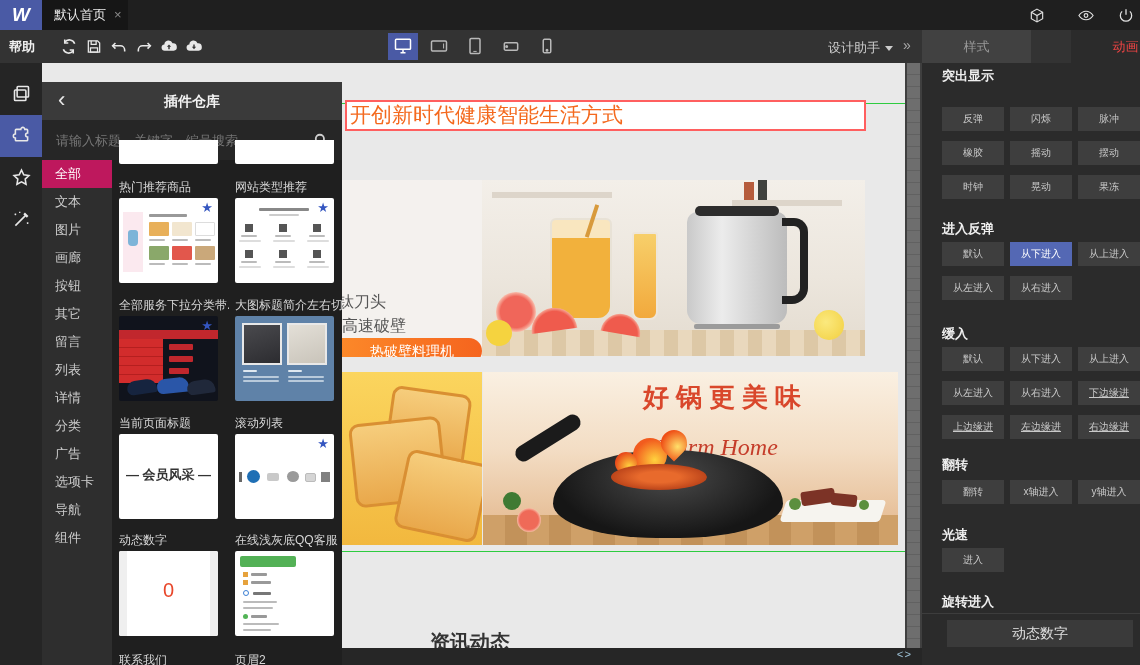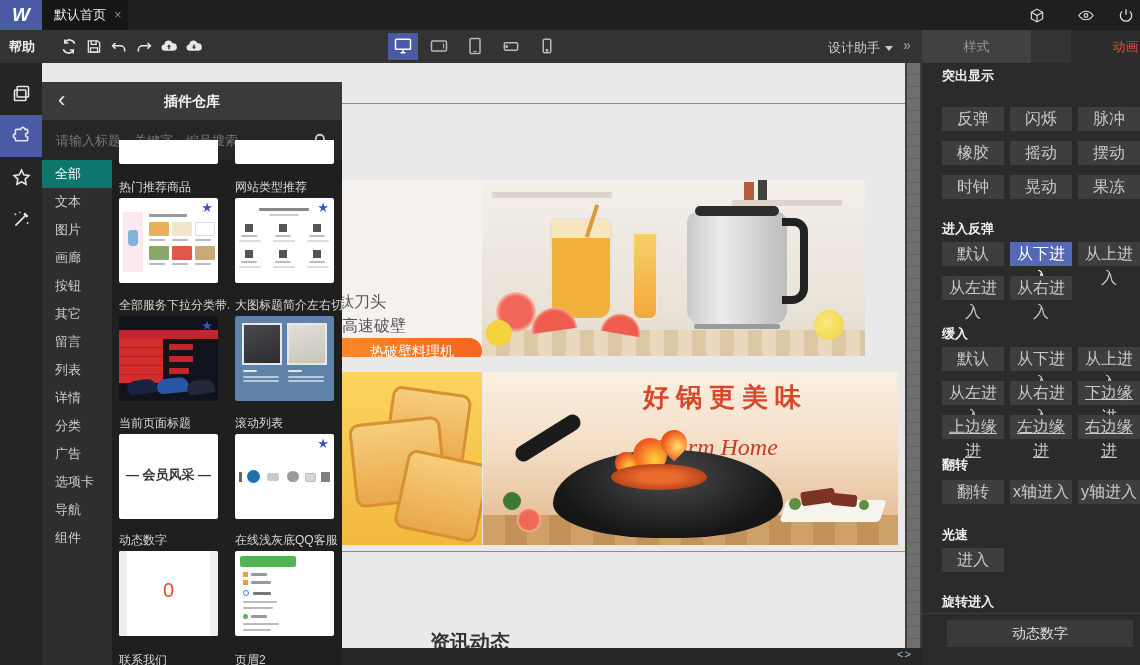--- a/index.html
+++ b/index.html
@@ -110,31 +110,31 @@
   #pp-header { left:0; top:0; width:300px; height:38px; background:#3a3a3a; }
   #pp-back { left:16px; top:5px; color:#e8e8e8; font-size:22px; }
   #pp-title { left:0; top:0; width:300px; text-align:center; line-height:38px; color:#f2f2f2; font-size:14px; font-weight:bold; }
   #pp-search { left:0; top:38px; width:300px; height:40px; background:#262626; }
   #pp-search input { position:absolute; left:0; top:0; width:262px; height:40px; background:transparent; border:none;
     outline:none; color:#cfcfcf; font-size:13px; padding-left:14px; font-family:inherit; }
   #pp-search input::placeholder { color:#767676; }
   #pp-search .mag { position:absolute; right:12px; top:11px; width:18px; height:18px; color:#cfcfcf; }
   #pp-cats { left:0; top:78px; width:70px; height:505px; background:#2e2e2e; }
   .cat { width:70px; height:28px; line-height:28px; padding-left:13px; color:#cccccc; font-size:13px; }
-  .cat.sel { background:#0f766e; color:#ffffff; }
+  .cat.sel { background:#be185d; color:#ffffff; }
   .card { width:99px; height:85px; background:#ffffff; border-radius:2px; overflow:hidden; }
   .card .star { position:absolute; right:5px; top:3px; color:#3456c0; font-size:13px; line-height:13px; }
   .plab { width:110px; color:#d8d8d8; font-size:12px; white-space:nowrap; overflow:hidden; }
   .bar { position:absolute; background:#bbbbbb; height:3px; border-radius:1px; }
   .thumb { position:absolute; width:20px; height:14px; border-radius:1px; }
 
   
   #right-panel { left:922px; top:63px; width:218px; height:602px; background:#2b2b2b; }
   .rp-h { left:20px; color:#efefef; font-size:13px; font-weight:bold; }
-  .rp-btn { width:62px; height:24px; background:#3e3e3e; color:#c9c9c9; font-size:16px;
+  .rp-btn { width:62px; height:24px; background:#3e3e3e; color:#c9c9c9; font-size:10px;
     text-align:center; line-height:24px; }
   .rp-btn.sel { background:#5468b4; color:#ffffff; }
   .rp-btn.u { text-decoration:underline; }
   #rp-sep { left:0; top:550px; width:218px; border-top:1px solid #3d3d3d; }
   #clear-anim { left:25px; top:557px; width:186px; height:27px; background:#3a3a3a; color:#e0e0e0;
     font-size:14px; text-align:center; line-height:27px; }
 </style>
 </head>
 <body>
 
@@ -264,20 +264,23 @@
         <path d="M5 19L17 7"></path>
         <path d="M15 5l4 4" stroke-width="2.6"></path>
         <path d="M5 5v2M4 6h2M19 15v2M18 16h2M10 3v1.6M9.2 3.8h1.6" stroke-width="1.2"></path>
       </svg>
   </div>
 </div>
 
 <div id="canvas" class="abs">
   <div id="sel-green" class="abs"></div>
 
+  <div id="title-box" class="abs">
+    <div class="t">开创新时代健康智能生活方式</div>
+  </div>
 
   <div id="banner-left" class="abs">
     <div id="bn-line1" class="abs">钛刀头</div>
     <div id="bn-line2" class="abs">分高速破壁</div>
     <div id="bn-cta" class="abs">热破壁料理机</div>
   </div>
 
   <div id="photo1" class="abs">
     <div class="abs shelf" style="left:10px;top:12px;width:120px;height:6px"></div>
     <div class="abs shelf" style="left:250px;top:20px;width:110px;height:6px"></div>

